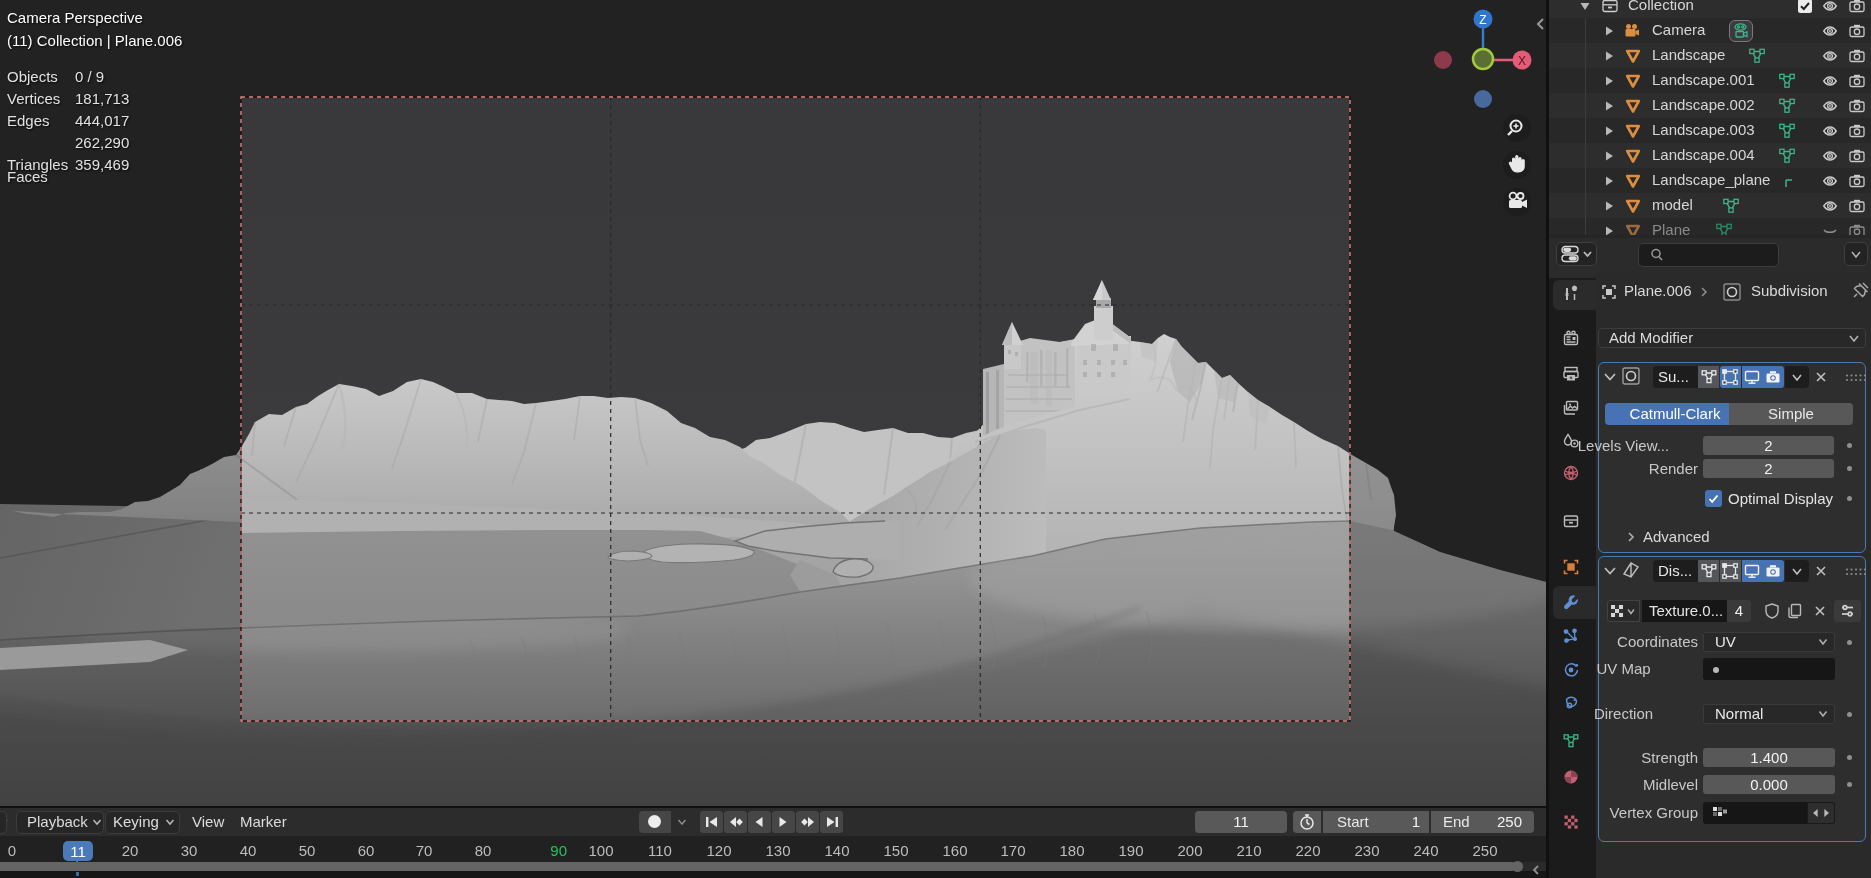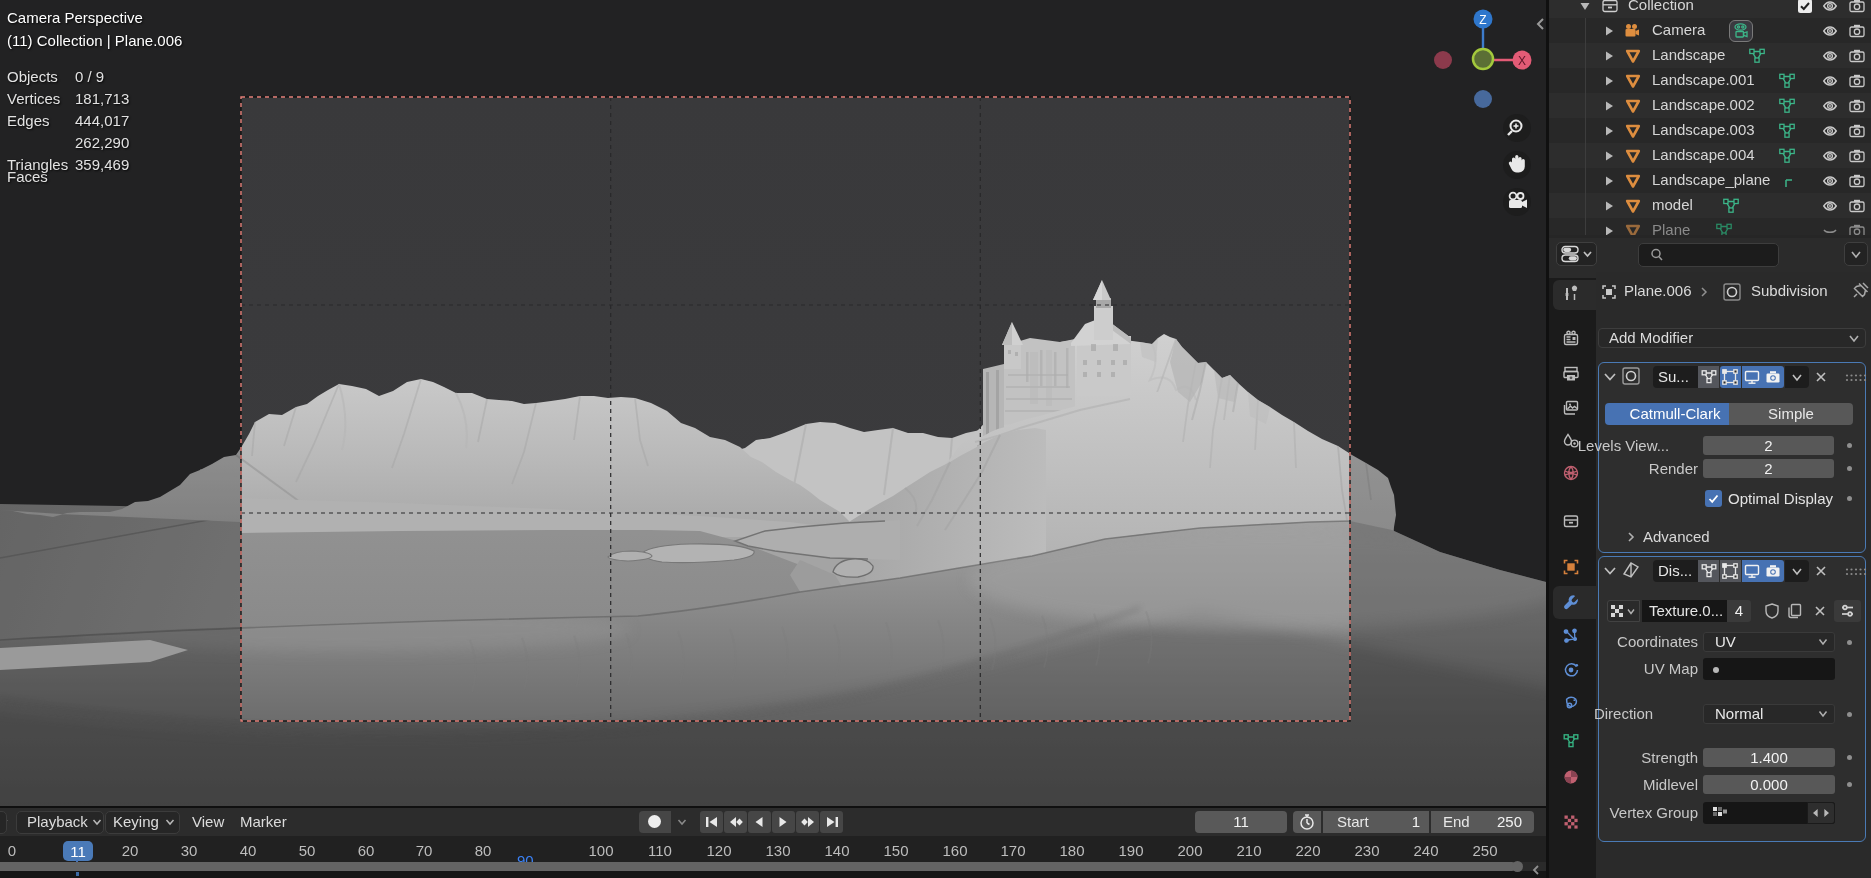--- a/index.html
+++ b/index.html
@@ -838,21 +838,21 @@
           <circle cx="11" cy="11" r="1.8" fill="#3a3a3a"></circle>
         </g>
       </svg>
 <div class="t" style="left:0px;top:395px;width:149px;text-align:right;color:#c8c8c8">Coordinates</div>
 <div class="abs" style="left:154px;top:394px;width:132px;height:20px;background:#282828;border:1px solid #3a3a3a;border-radius:3px;"></div>
 <div class="t" style="left:166px;top:395px;color:#e8e8e8">UV</div>
 <svg class="abs" style="left:268px;top:400px" width="12" height="9" viewBox="0 0 12 9">
         <path d="M2.5,1.5 l3.5,4.5 3.5,-4.5" fill="none" stroke="#b0b0b0" stroke-width="1.5"></path>
       </svg>
 <div class="abs" style="left:298px;top:402px;width:5px;height:5px;border-radius:50%;background:#8f8f8f;"></div>
-<div class="t" style="left:0px;top:422px;width:149px;text-align:right;color:#c8c8c8">UV Map</div>
+<div class="t" style="left:0px;top:422px;width:149px;text-align:center;color:#c8c8c8">UV Map</div>
 <div class="abs" style="left:154px;top:420px;width:132px;height:22px;background:#161616;border-radius:3px;"></div>
 <div class="abs" style="left:164px;top:429px;width:6px;height:6px;border-radius:50%;background:#b8b8b8;"></div>
 <div class="t" style="left:0px;top:467px;width:149px;text-align:center;color:#c8c8c8">Direction</div>
 <div class="abs" style="left:154px;top:466px;width:132px;height:20px;background:#282828;border:1px solid #3a3a3a;border-radius:3px;"></div>
 <div class="t" style="left:166px;top:467px;color:#e8e8e8">Normal</div>
 <svg class="abs" style="left:268px;top:472px" width="12" height="9" viewBox="0 0 12 9">
         <path d="M2.5,1.5 l3.5,4.5 3.5,-4.5" fill="none" stroke="#b0b0b0" stroke-width="1.5"></path>
       </svg>
 <div class="abs" style="left:298px;top:474px;width:5px;height:5px;border-radius:50%;background:#8f8f8f;"></div>
 <div class="t" style="left:0px;top:511px;width:149px;text-align:right;color:#c8c8c8">Strength</div>
@@ -946,21 +946,21 @@
 <div class="t" style="left:1443px;top:5px;color:#e8e8e8">End</div>
 <div class="t" style="left:1474px;top:5px;width:48px;text-align:right;color:#f2f2f2">250</div>
 <div class="t" style="left:-13px;top:34px;width:50px;text-align:center;color:#bdbdbd">0</div>
 <div class="t" style="left:105px;top:34px;width:50px;text-align:center;color:#bdbdbd">20</div>
 <div class="t" style="left:164px;top:34px;width:50px;text-align:center;color:#bdbdbd">30</div>
 <div class="t" style="left:223px;top:34px;width:50px;text-align:center;color:#bdbdbd">40</div>
 <div class="t" style="left:282px;top:34px;width:50px;text-align:center;color:#bdbdbd">50</div>
 <div class="t" style="left:341px;top:34px;width:50px;text-align:center;color:#bdbdbd">60</div>
 <div class="t" style="left:399px;top:34px;width:50px;text-align:center;color:#bdbdbd">70</div>
 <div class="t" style="left:458px;top:34px;width:50px;text-align:center;color:#bdbdbd">80</div>
-<div class="t" style="left:517px;top:44px;width:50px;text-align:left;color:#3b82f6">90</div>
+<div class="t" style="left:517px;top:34px;width:50px;text-align:right;color:#22c55e">90</div>
 <div class="t" style="left:576px;top:34px;width:50px;text-align:center;color:#bdbdbd">100</div>
 <div class="t" style="left:635px;top:34px;width:50px;text-align:center;color:#bdbdbd">110</div>
 <div class="t" style="left:694px;top:34px;width:50px;text-align:center;color:#bdbdbd">120</div>
 <div class="t" style="left:753px;top:34px;width:50px;text-align:center;color:#bdbdbd">130</div>
 <div class="t" style="left:812px;top:34px;width:50px;text-align:center;color:#bdbdbd">140</div>
 <div class="t" style="left:871px;top:34px;width:50px;text-align:center;color:#bdbdbd">150</div>
 <div class="t" style="left:930px;top:34px;width:50px;text-align:center;color:#bdbdbd">160</div>
 <div class="t" style="left:988px;top:34px;width:50px;text-align:center;color:#bdbdbd">170</div>
 <div class="t" style="left:1047px;top:34px;width:50px;text-align:center;color:#bdbdbd">180</div>
 <div class="t" style="left:1106px;top:34px;width:50px;text-align:center;color:#bdbdbd">190</div>

